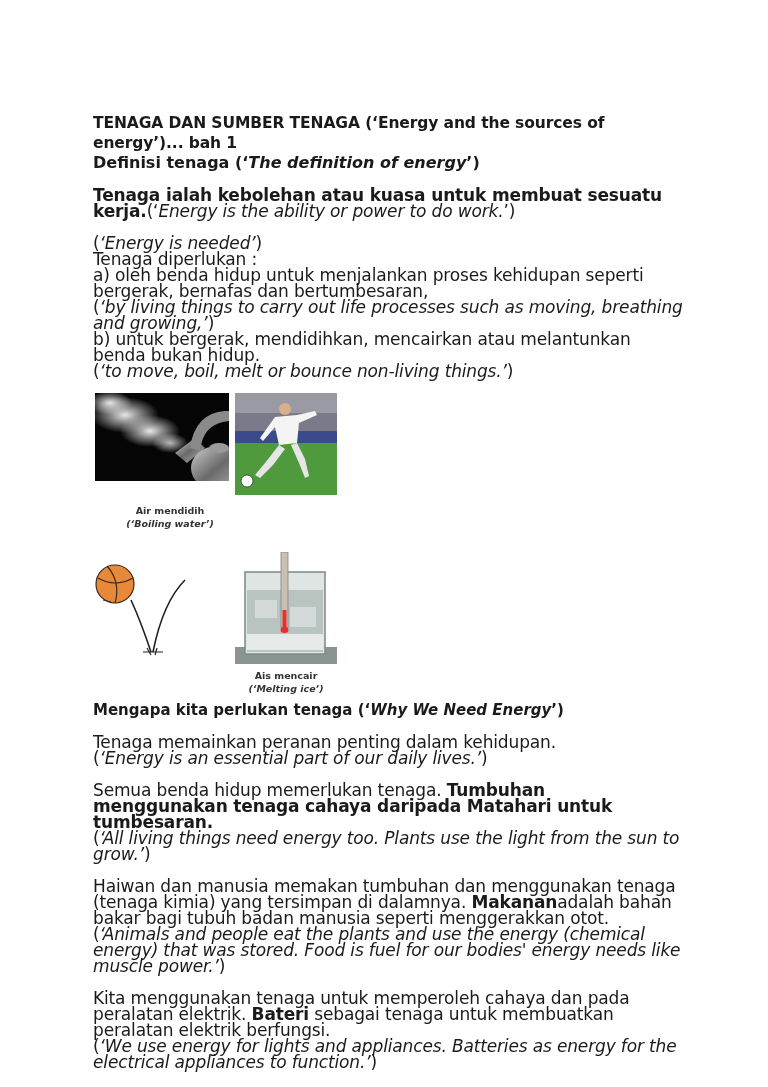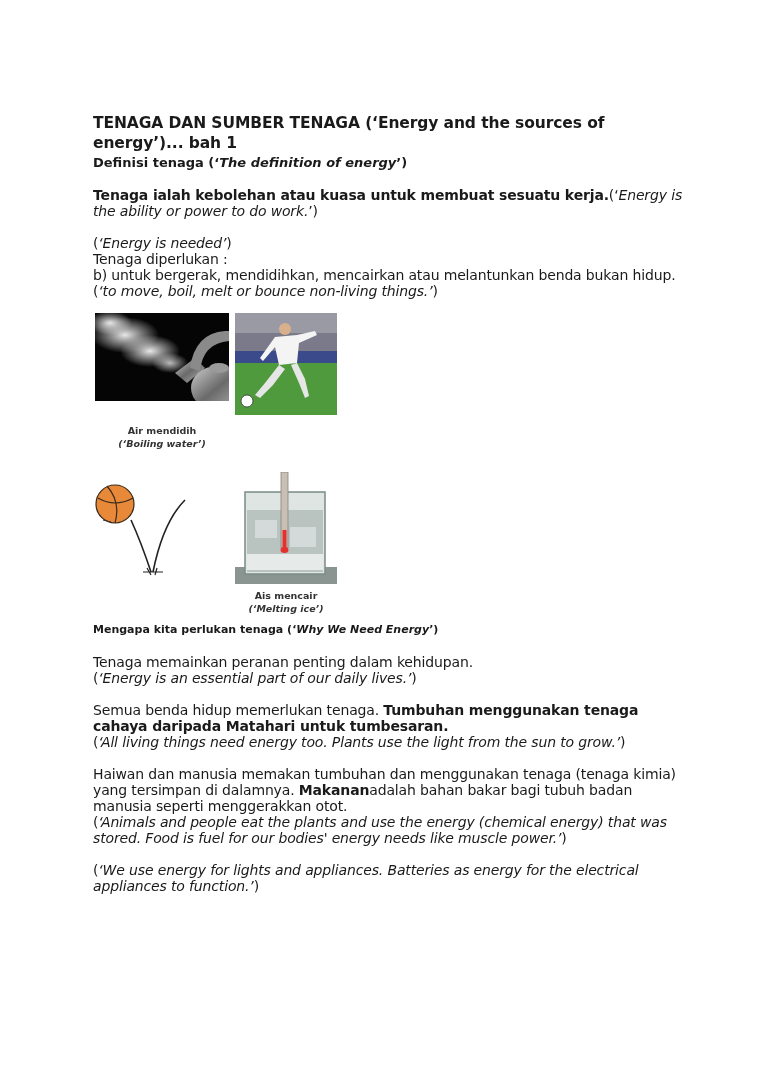--- a/index.html
+++ b/index.html
@@ -1,49 +1,51 @@
 <!DOCTYPE html>
 <html><head>
 <meta charset="utf-8">
 <style>
   html, body { margin: 0; padding: 0; background: #ffffff; }
   body { width: 768px; height: 1087px; position: relative; overflow: hidden;
          font-family: "DejaVu Sans", sans-serif; color: #1a1a1a; }
   .page { position: absolute; left: 93px; top: 96px; width: 590px; margin-top: 17px; }
   .title { font-weight: bold; font-size: 15.5px; line-height: 20px; margin: 0; letter-spacing: -0.1px; }
-  .subtitle { font-weight: bold; font-size: 13px; line-height: 16px; margin: 2px 0 0 0; }
-  .p { font-size: 14px; line-height: 16px; margin: 0; letter-spacing: -0.15px; }
+  .subtitle { font-weight: bold; font-size: 16px; line-height: 16px; margin: 2px 0 0 0; }
+  .p { font-size: 17px; line-height: 16px; margin: 0; letter-spacing: -0.15px; }
   .gap { height: 16px; }
   .b { font-weight: bold; }
   .i { font-style: italic; }
   .bi { font-weight: bold; font-style: italic; }
   .figure { position: relative; width: 260px; height: 306px; margin: 13px 0 0 0; }
   .fig-img { position: absolute; overflow: hidden; }
   .cap { position: absolute; width: 130px; text-align: center; font-size: 9.5px; line-height: 13px;
          font-weight: bold; color: #333; font-family: "DejaVu Sans", sans-serif; }
   .cap .i { }
-  .sect { font-weight: bold; font-size: 11px; line-height: 16px; margin: 4px 0 0 0; }
+  .sect { font-weight: bold; font-size: 15px; line-height: 16px; margin: 4px 0 0 0; }
 </style>
 </head>
 <body>
 
 <div class="page">
 
   <h1 class="title">TENAGA DAN SUMBER TENAGA (‘Energy and the sources of energy’)... bah 1</h1>
 
   <p class="subtitle"><span>Definisi tenaga (‘</span><span class="bi">The definition of energy</span><span>’)</span></p>
 
   <div class="gap"></div>
 
   <p class="p"><span class="b">Tenaga ialah kebolehan atau kuasa untuk membuat sesuatu kerja.</span><span>(‘</span><span class="i">Energy is the ability or power to do work.</span><span>’)</span></p>
 
   <div class="gap"></div>
 
   <p class="p">(<span class="i">‘Energy is needed’</span>)</p>
   <p class="p">Tenaga diperlukan :</p>
+  <p class="p">a) oleh benda hidup untuk menjalankan proses kehidupan seperti bergerak, bernafas dan bertumbesaran,</p>
+  <p class="p">(<span class="i">‘by living things to carry out life processes such as moving, breathing and growing,’</span>)</p>
   <p class="p">b) untuk bergerak, mendidihkan, mencairkan atau melantunkan benda bukan hidup.</p>
   <p class="p">(<span class="i">‘to move, boil, melt or bounce non-living things.’</span>)</p>
 
   <div class="figure">
 
     <div class="fig-img" style="left:2px; top:1px; width:134px; height:88px; background:#050505;">
       <svg width="134" height="88" viewBox="0 0 134 88">
         <defs>
           <radialGradient id="steam" cx="0.5" cy="0.5" r="0.5">
             <stop offset="0" stop-color="#e8e8e8"></stop>
@@ -72,21 +74,21 @@
         <rect x="0" y="0" width="102" height="20" fill="#9a9aa5"></rect>
         <rect x="0" y="38" width="102" height="12" fill="#3a4a8a"></rect>
         <rect x="0" y="50" width="102" height="52" fill="#4f9a3c"></rect>
         <circle cx="50" cy="16" r="6" fill="#d9b08c"></circle>
         <path d="M40 24 L62 22 L80 18 L82 22 L64 30 L62 50 L44 52 L40 34 L28 48 L25 45 Z" fill="#f4f4f4"></path>
         <path d="M44 52 L30 70 L20 82 L25 85 L38 72 L50 56 Z" fill="#e6e6e6"></path>
         <path d="M56 52 L64 70 L70 85 L74 83 L70 66 L62 50 Z" fill="#e6e6e6"></path>
         <circle cx="12" cy="88" r="6" fill="#ffffff" stroke="#333" stroke-width="0.8"></circle>
       </svg>
     </div>
-    <div class="cap" style="left:4px; top:112px;text-align:center;">
+    <div class="cap" style="left:12px; top:112px;text-align:center;">
       <div>Air mendidih</div>
       <div class="i">(‘Boiling water’)</div>
     </div>
 
     <div class="fig-img" style="left:0px; top:160px; width:120px; height:110px;">
       <svg width="120" height="110" viewBox="0 0 120 110">
         <circle cx="22" cy="32" r="19" fill="#e8893a" stroke="#3a2a1a" stroke-width="1.2"></circle>
         <path d="M5 26 Q22 36 40 26" fill="none" stroke="#3a2a1a" stroke-width="1.2"></path>
         <path d="M14 14 Q28 30 22 51" fill="none" stroke="#3a2a1a" stroke-width="1.2"></path>
         <path d="M10 48 L18 50" stroke="#333" stroke-width="1"></path>
@@ -127,15 +129,16 @@
   <p class="p"><span>Semua benda hidup memerlukan tenaga. </span><span class="b">Tumbuhan menggunakan tenaga cahaya daripada Matahari untuk tumbesaran.</span></p>
   <p class="p">(<span class="i">‘All living things need energy too. Plants use the light from the sun to grow.’</span>)</p>
 
   <div class="gap"></div>
 
   <p class="p"><span>Haiwan dan manusia memakan tumbuhan dan menggunakan tenaga (tenaga kimia) yang tersimpan di dalamnya. </span><span class="b">Makanan</span><span>adalah bahan bakar bagi tubuh badan manusia seperti menggerakkan otot.</span></p>
   <p class="p">(<span class="i">‘Animals and people eat the plants and use the energy (chemical energy) that was stored. Food is fuel for our bodies' energy needs like muscle power.’</span>)</p>
 
   <div class="gap"></div>
 
+  <p class="p"><span>Kita menggunakan tenaga untuk memperoleh cahaya dan pada peralatan elektrik. </span><span class="b">Bateri</span><span> sebagai tenaga untuk membuatkan peralatan elektrik berfungsi.</span></p>
   <p class="p">(<span class="i">‘We use energy for lights and appliances. Batteries as energy for the electrical appliances to function.’</span>)</p>
 
 </div>
 
 </body></html>

